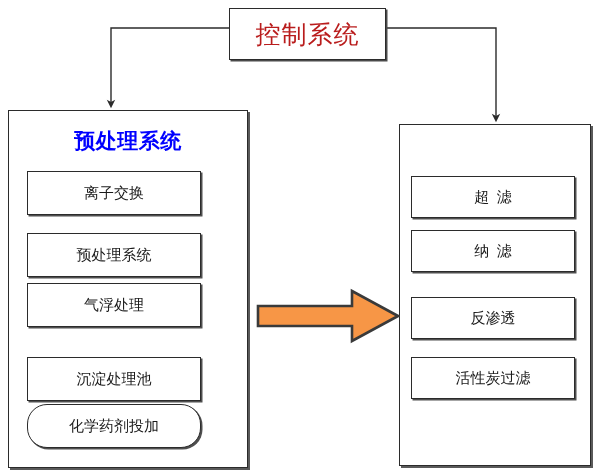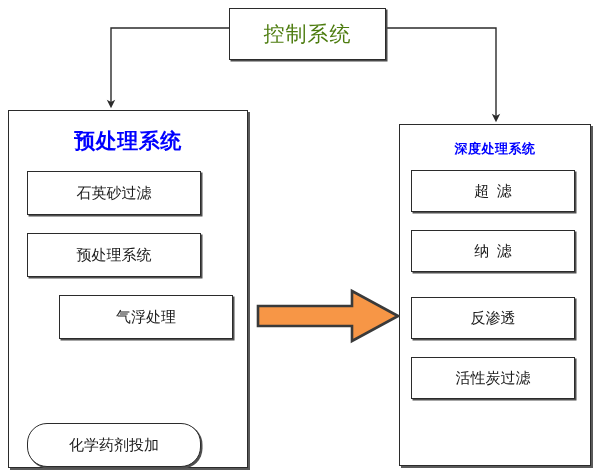--- a/index.html
+++ b/index.html
@@ -31,22 +31,22 @@
   }
 
   
   #control-box {
     left: 229px;
     top: 8px;
     width: 157px;
     height: 52px;
   }
   #control-box .label {
-    font-size: 21px;
-    color: #4d7c0f;
+    font-size: 25px;
+    color: #b91c1c;
     letter-spacing: 1px;
     white-space: nowrap;
   }
 
   
   .panel {
     position: absolute;
     box-sizing: border-box;
     background: #ffffff;
     border: 1px solid #2b2b2b;
@@ -148,37 +148,39 @@
   </svg>
 
   <div class="box" id="control-box">
     <span class="label">控制系统</span>
   </div>
 
   <div class="panel" id="pretreat-panel">
     <div class="panel-title">预处理系统</div>
 
     <div class="item" style="top:60px;">
-      <span class="label">石英砂过滤</span>
+      <span class="label">离子交换</span>
     </div>
     <div class="item" style="top:122px;">
       <span class="label">预处理系统</span>
     </div>
-    <div class="item" style="top:184px;margin-left:32px;">
+    <div class="item" style="top:172px;">
       <span class="label">气浮处理</span>
     </div>
-    <div class="item" style="top:312px;border-radius:20px;">
+    <div class="item" style="top:246px;">
+      <span class="label">沉淀处理池</span>
+    </div>
+    <div class="item" style="top:293px;border-radius:20px;">
       <span class="label">化学药剂投加</span>
     </div>
   </div>
 
   <div class="panel" id="advanced-panel">
-    <div class="panel-title">深度处理系统</div>
 
-    <div class="item" style="top:45px;">
+    <div class="item" style="top:51px;">
       <span class="label">超  滤</span>
     </div>
     <div class="item" style="top:105px;">
       <span class="label">纳  滤</span>
     </div>
     <div class="item" style="top:172px;text-align:right;">
       <span class="label">反渗透</span>
     </div>
     <div class="item" style="top:232px;">
       <span class="label">活性炭过滤</span>

